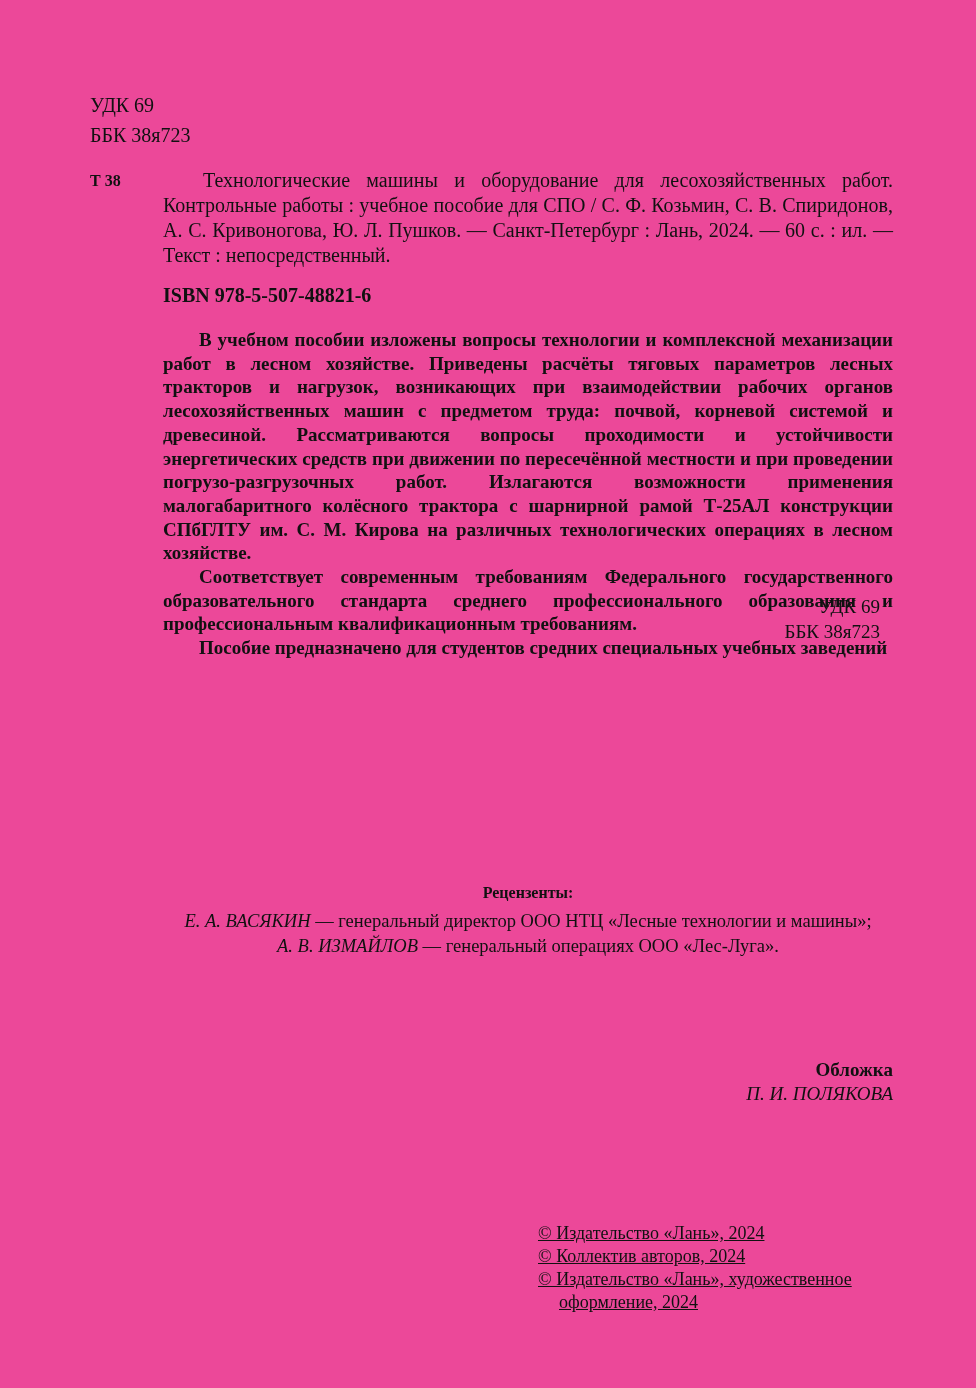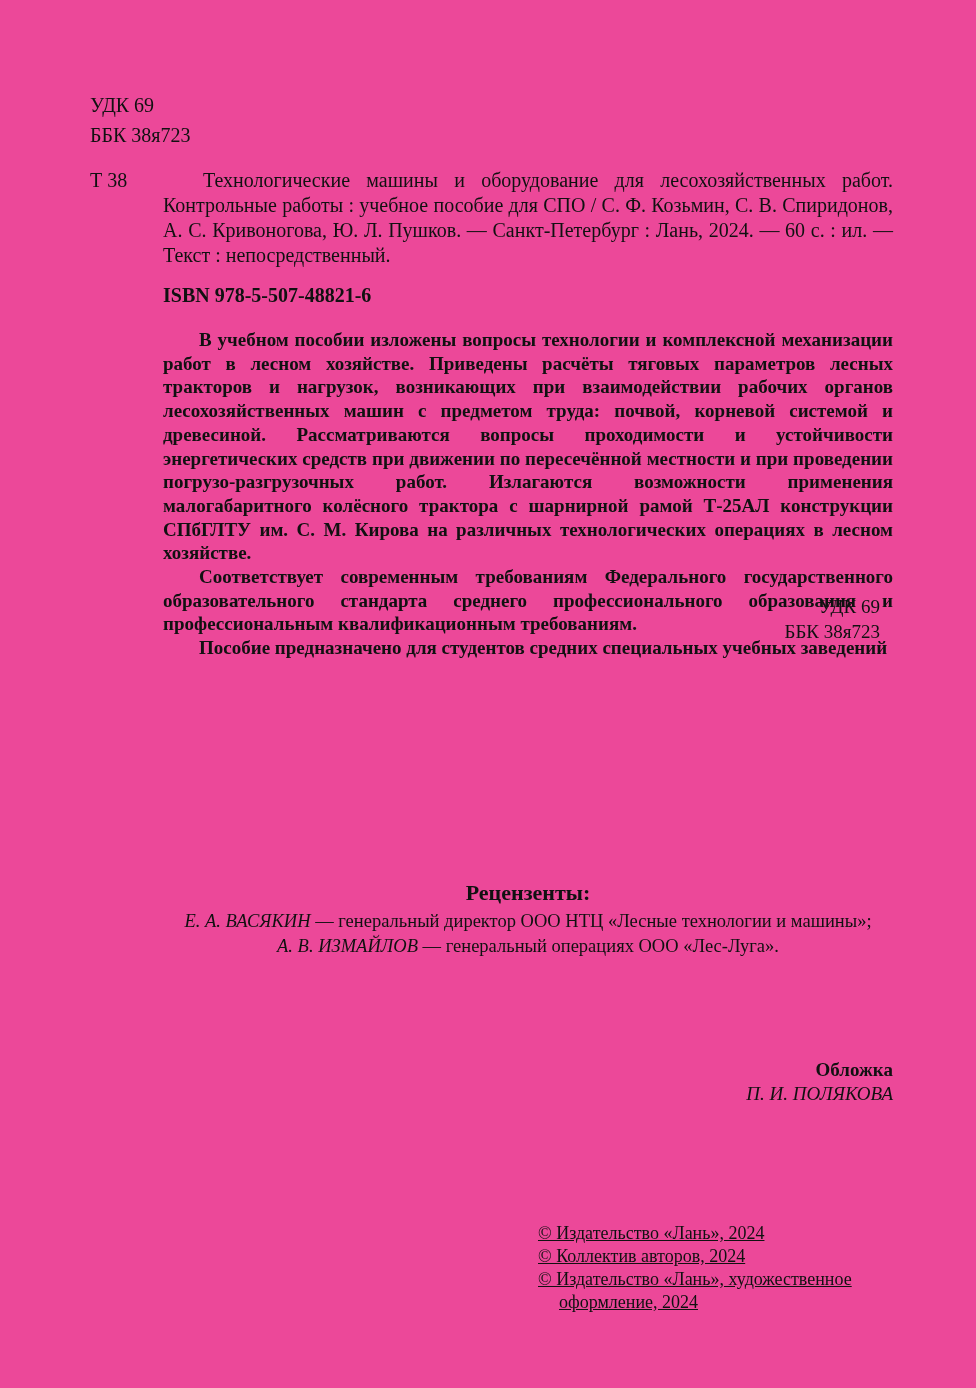--- a/index.html
+++ b/index.html
@@ -29,22 +29,22 @@
   
   .entry {
     left: 90px;
     top: 168px;
     width: 803px;
   }
   .entry-code {
     position: absolute;
     left: 0;
     top: 0;
-    font-weight: normal;
-    font-size: 20px;
+    font-weight: bold;
+    font-size: 16px;
     line-height: 25px;
   }
   .entry-desc {
     margin-left: 73px;
     font-size: 20px;
     line-height: 25px;
     text-align: justify;
     text-indent: 40px;
   }
 
@@ -80,21 +80,21 @@
   .reviewers {
     left: 163px;
     top: 880px;
     width: 730px;
     text-align: center;
     font-size: 18.5px;
     line-height: 25px;
   }
   .reviewers .heading {
     font-weight: bold;
-    font-size: 22px;
+    font-size: 16px;
     margin-bottom: 4px;
   }
   .reviewer-name { font-style: italic; text-align: right; }
 
   .cover {
     left: 163px;
     top: 1058px;
     width: 730px;
     text-align: right;
     font-size: 19px;

